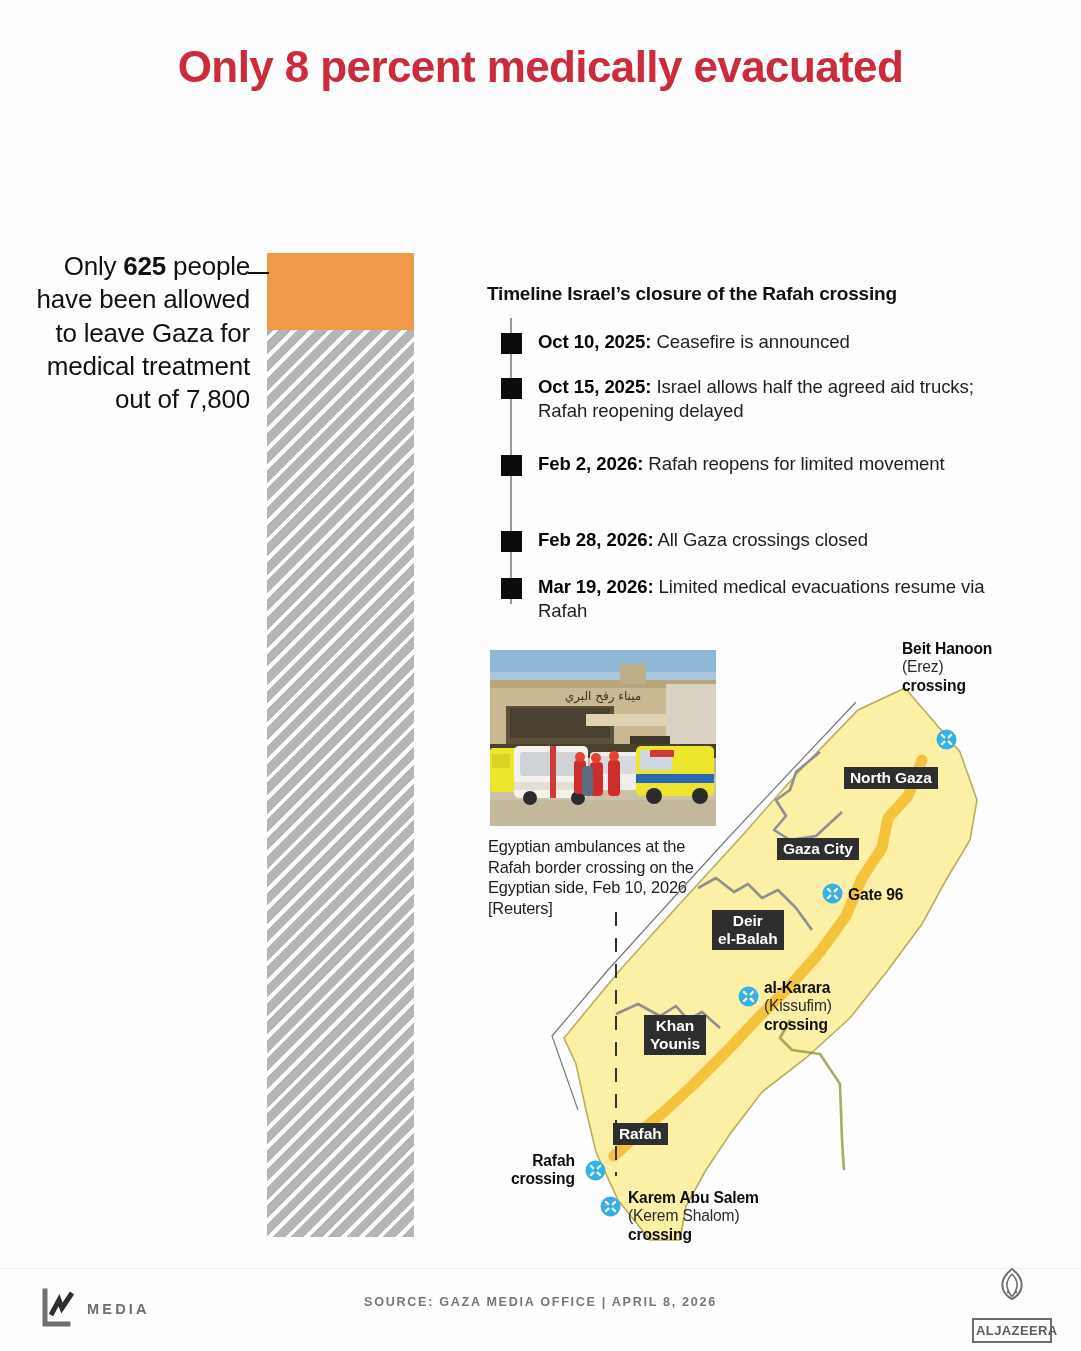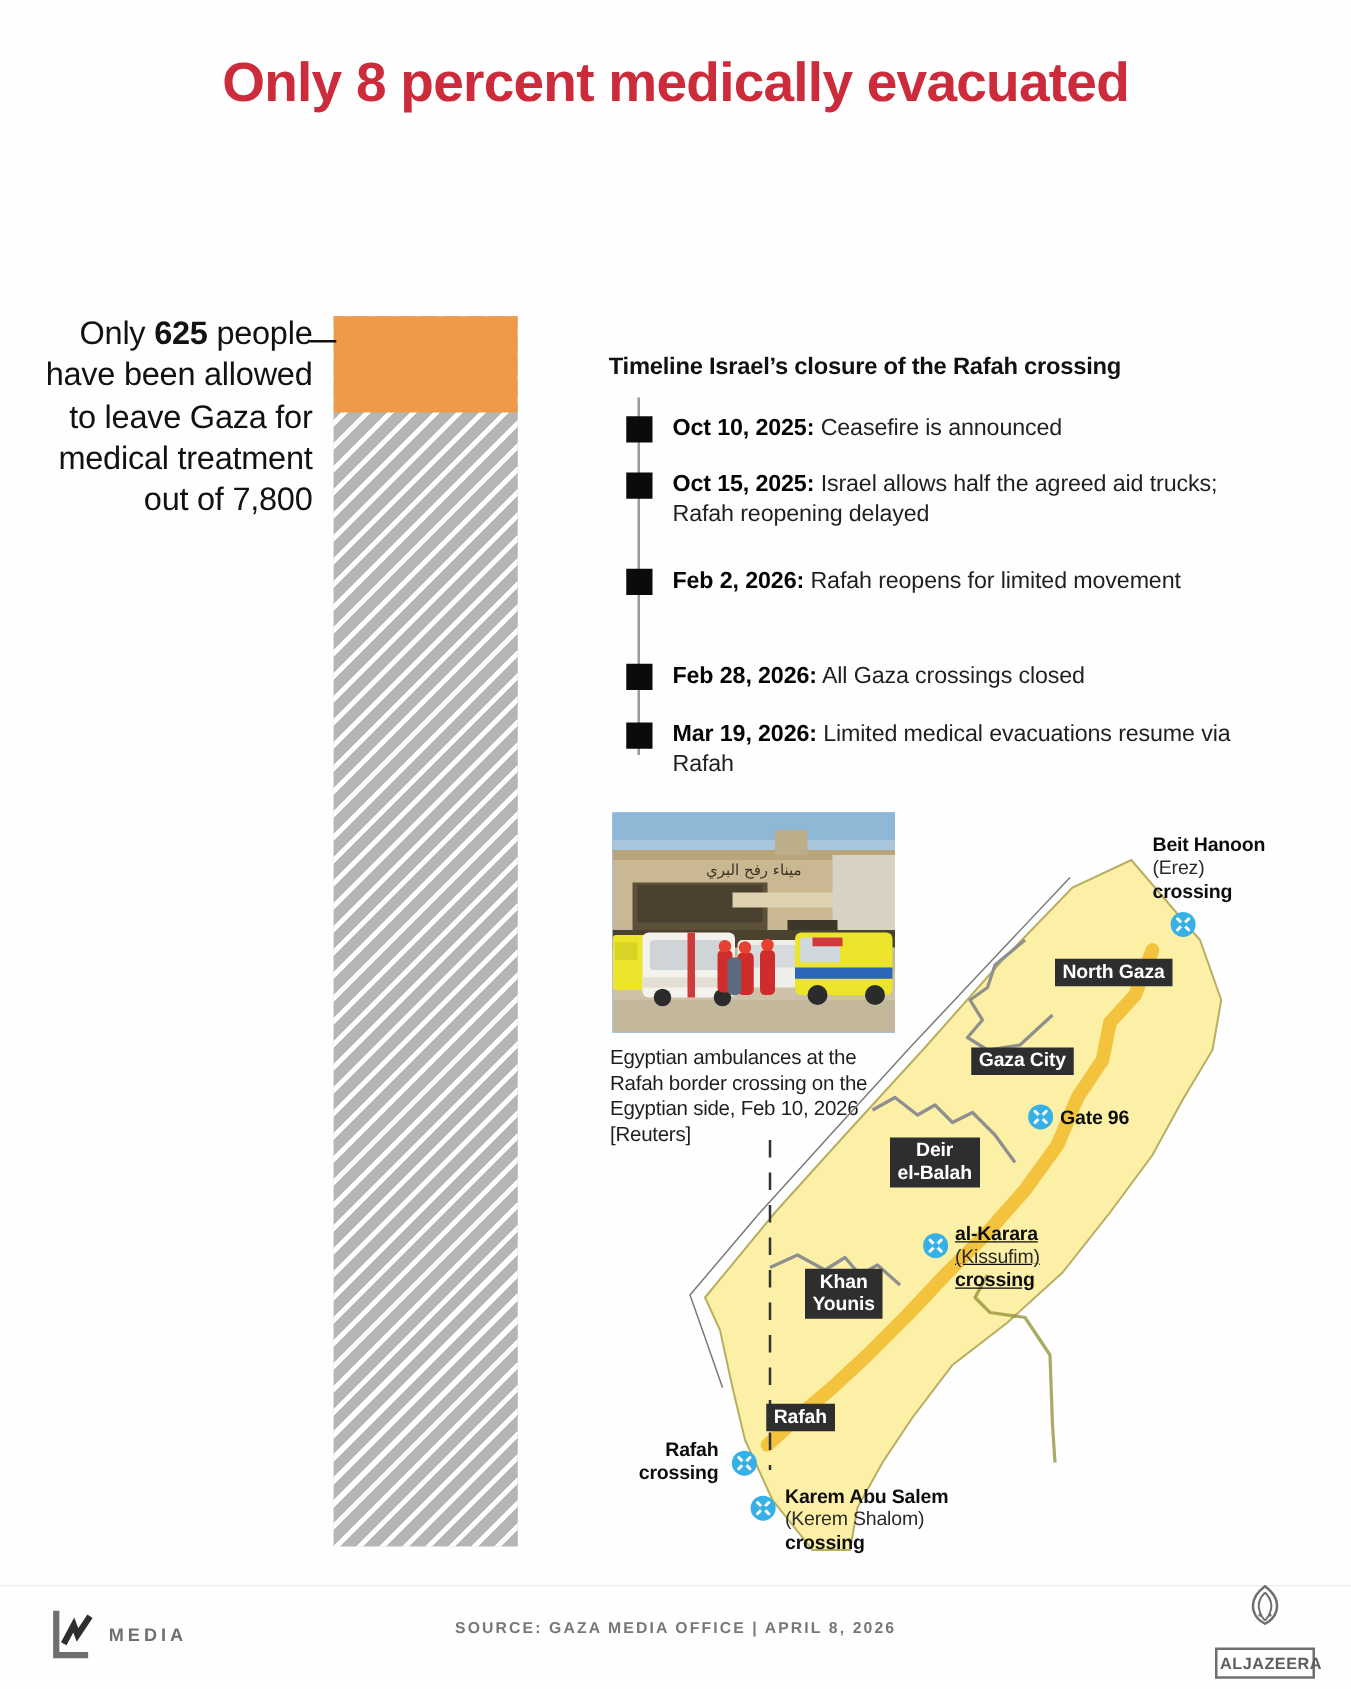--- a/index.html
+++ b/index.html
@@ -261,31 +261,31 @@
     <svg class="xicon" style="left:248px;top:346px;" width="21" height="21" viewBox="0 0 21 21">
         <use href="#xing"></use>
       </svg>
     <svg class="xicon" style="left:95px;top:520px;" width="21" height="21" viewBox="0 0 21 21">
         <use href="#xing"></use>
       </svg>
     <svg class="xicon" style="left:110px;top:556px;" width="21" height="21" viewBox="0 0 21 21">
         <use href="#xing"></use>
       </svg>
 
-    <div class="mtext" style="left:412px;top:28px;margin-left:20px;">
+    <div class="mtext" style="left:412px;top:0;">
       <b>Beit Hanoon</b><br>
       <span class="reg">(Erez)</span><br>
       <b>crossing</b>
     </div>
 
     <div class="mtext" style="left:358px;top:246px;">
       <b>Gate 96</b>
     </div>
 
-    <div class="mtext" style="left:274px;top:339px;text-decoration:underline;">
+    <div class="mtext" style="left:274px;top:339px;">
       <b>al-Karara</b><br>
       <span class="reg">(Kissufim)</span><br>
       <b>crossing</b>
     </div>
 
     <div class="mtext" style="left:21px;top:512px;text-align:right;">
       <b>Rafah</b><br>
       <b>crossing</b>
     </div>
 

